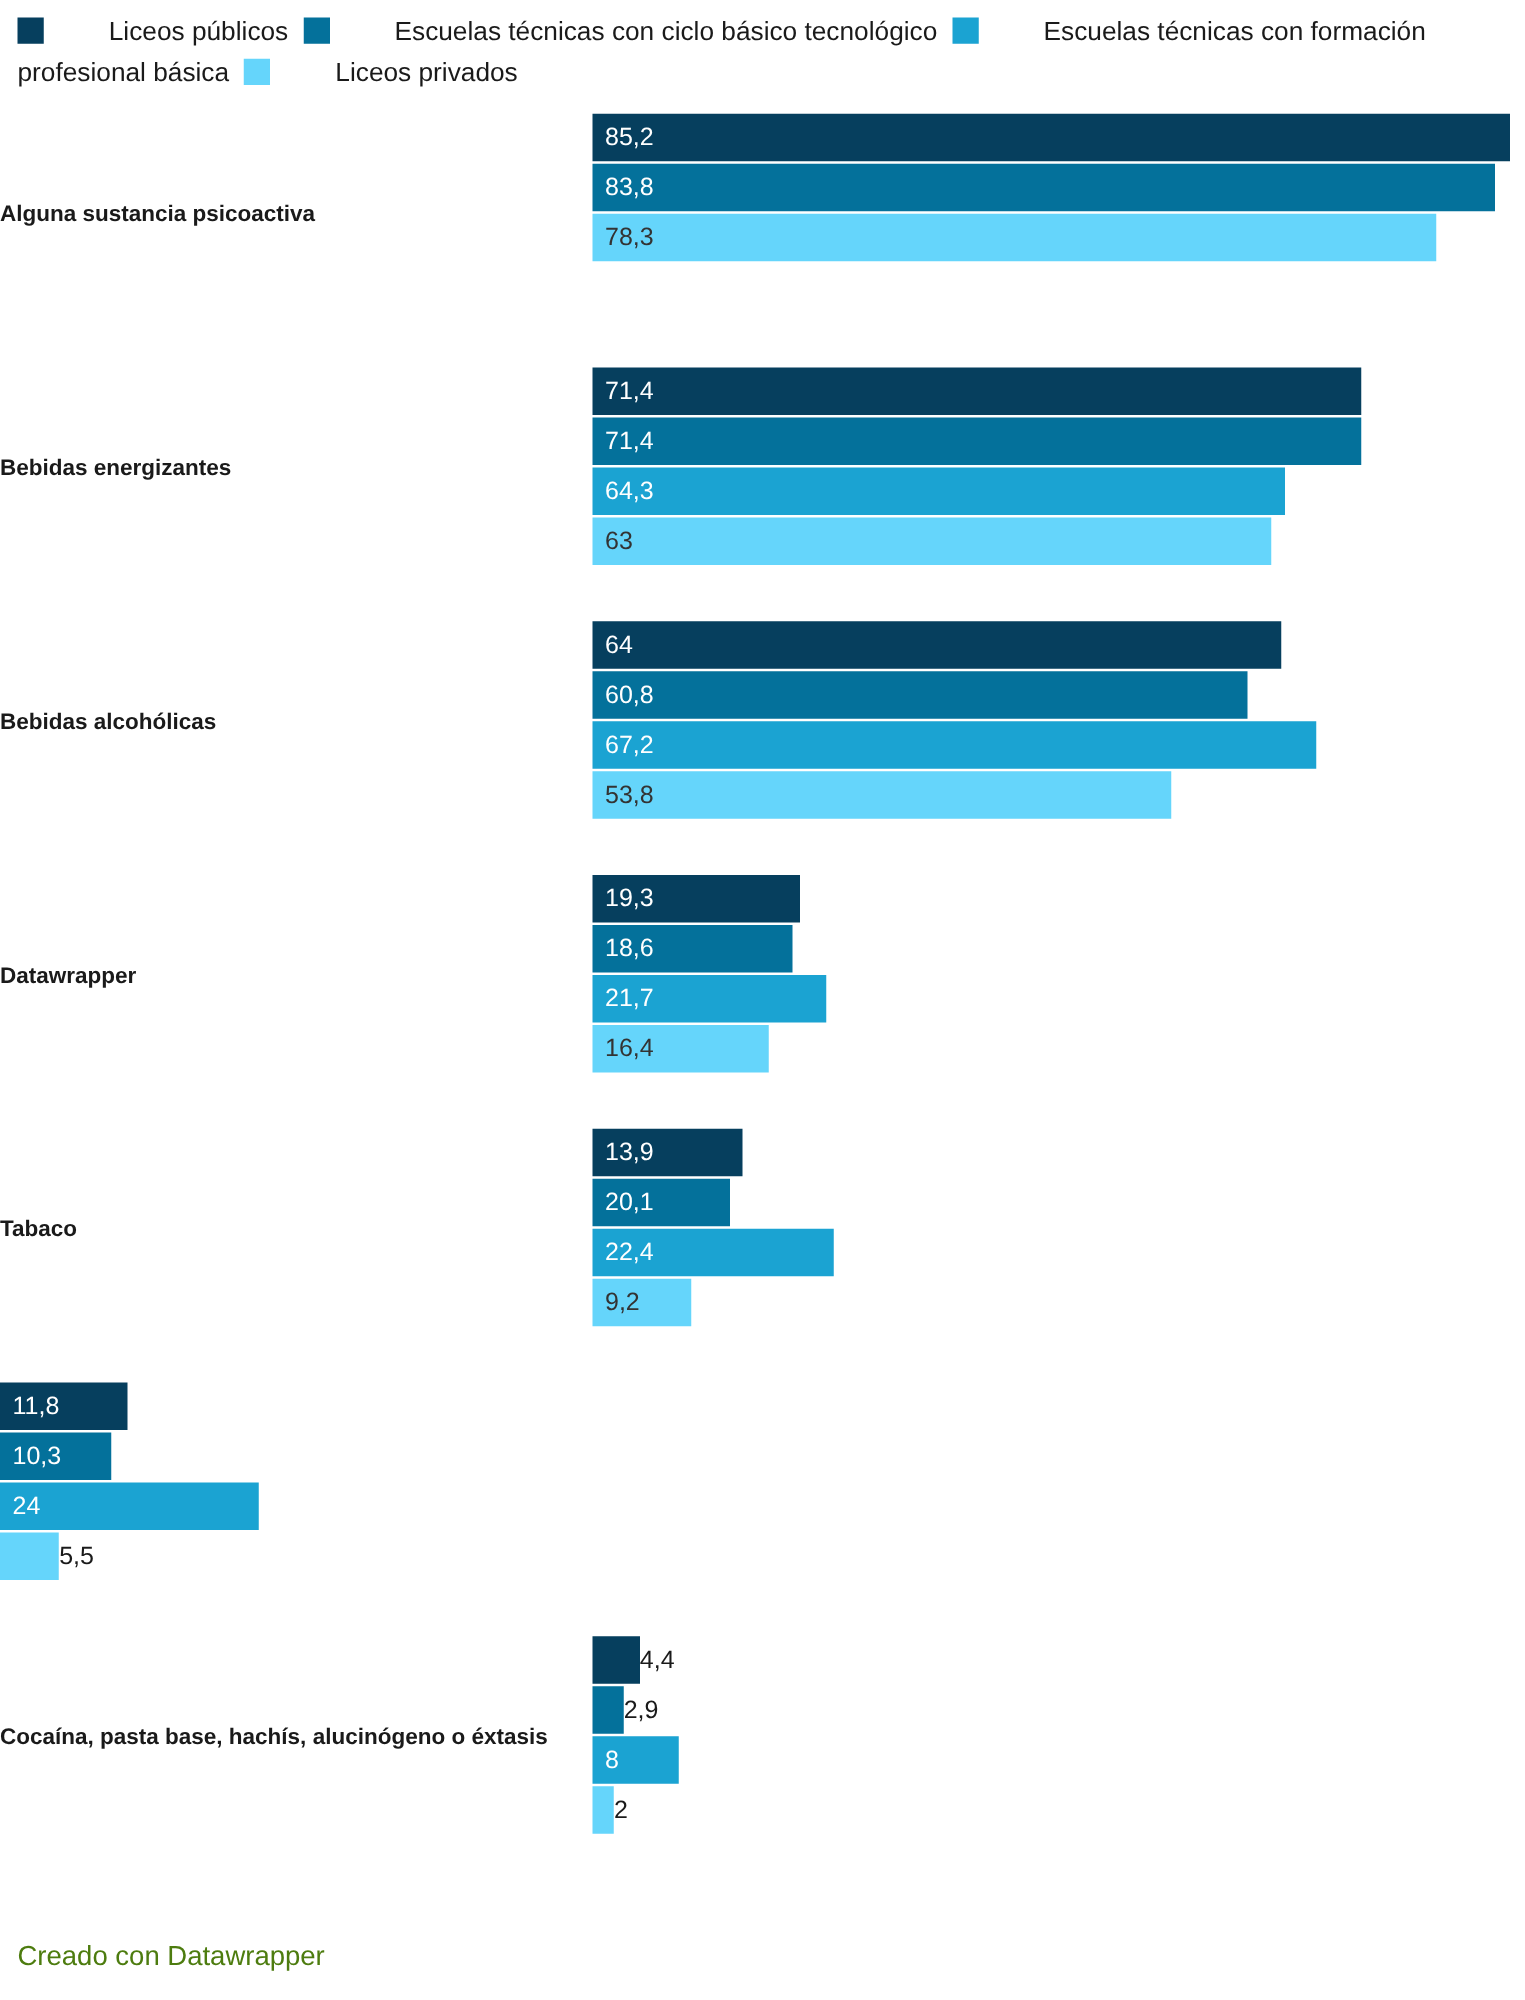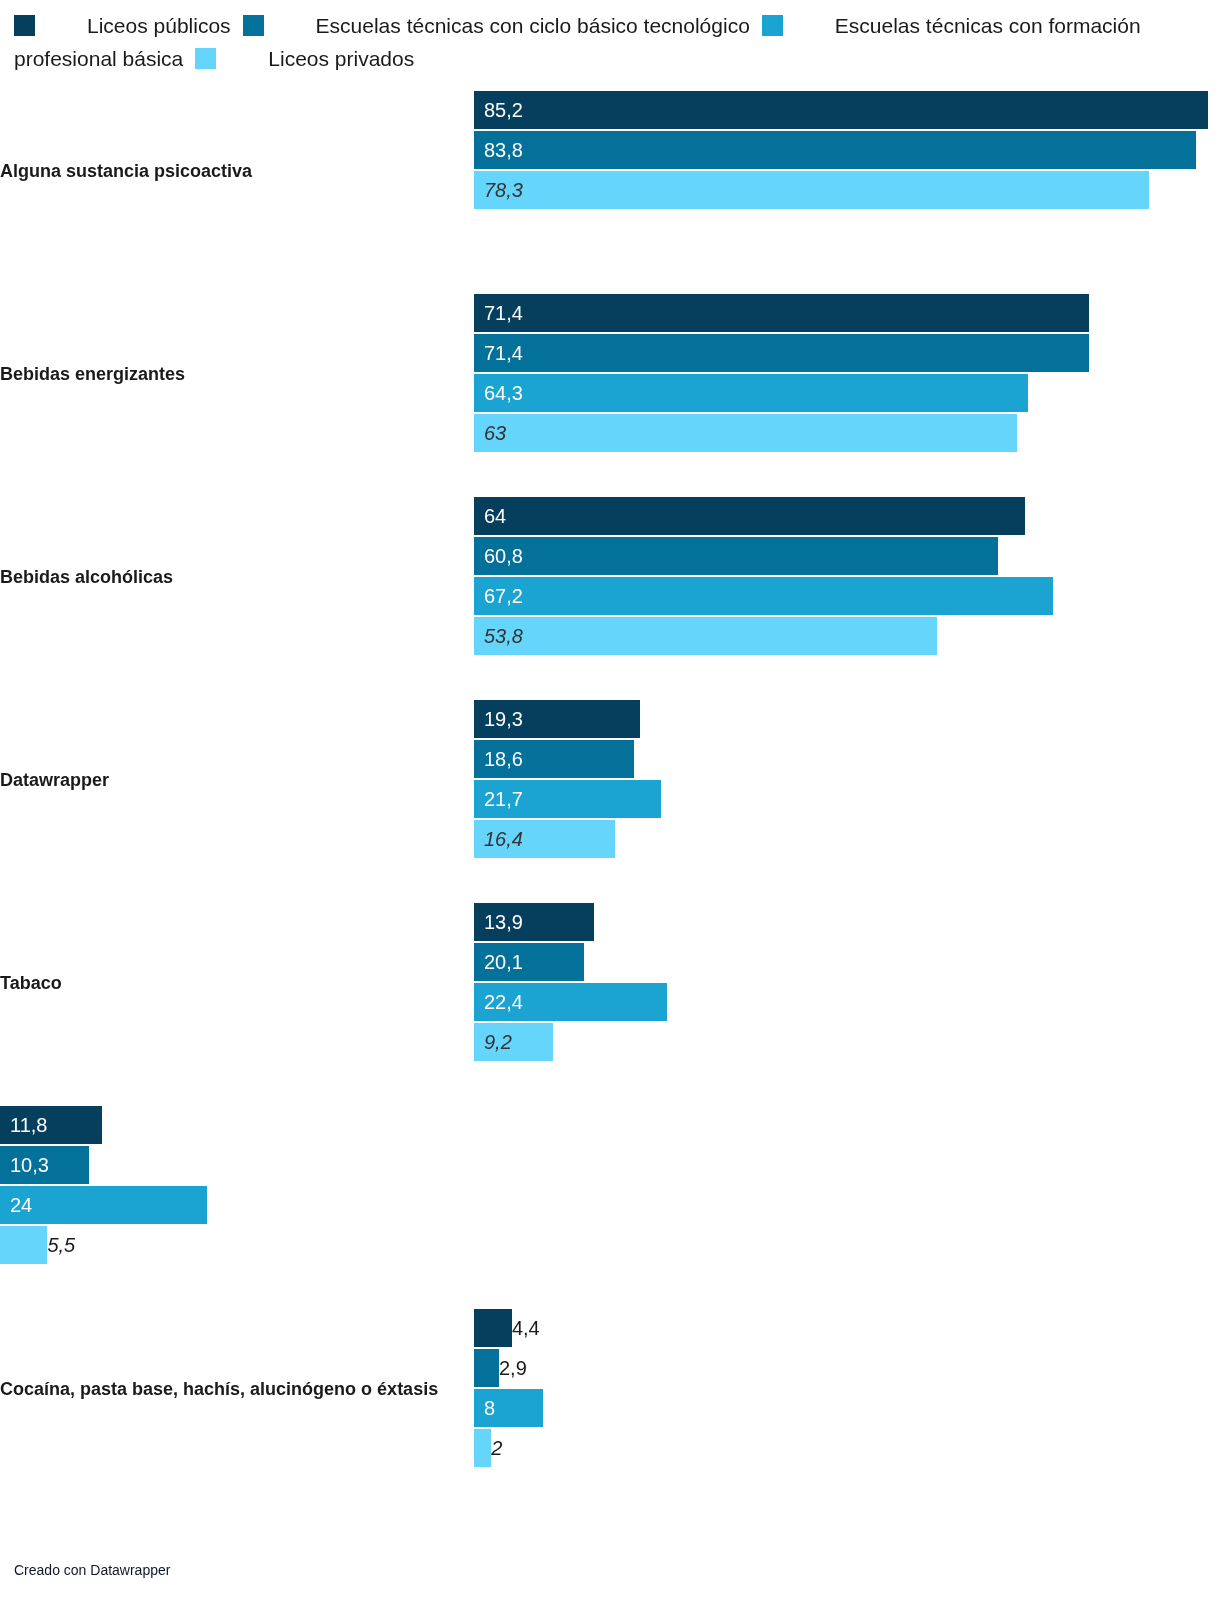--- a/index.html
+++ b/index.html
@@ -70,21 +70,21 @@
   .bars {
     position: relative;
     flex: 1 1 auto;
     height: 160px;
   }
   .bar-row {
     position: relative;
     height: 38px;
     margin-bottom: 2px;
   }
-  .bar-row:last-child { margin-bottom: 12px; font-style: italic; }
+  .bar-row:last-child { margin-bottom: 12px; }
   .bar {
     position: absolute;
     left: 0;
     top: 0;
     height: 38px;
   }
   .bar-value {
     position: absolute;
     top: 0;
     height: 38px;
@@ -103,22 +103,22 @@
   }
   .bar-value.outside {
     color: #1a1a1a;
   }
 
   
   .footer {
     position: absolute;
     left: 14px;
     bottom: 22px;
-    font-size: 14px;
-    color: #0f172a;
+    font-size: 22px;
+    color: #4d7c0f;
   }
 </style>
 </head>
 <body>
 
 <div class="chart-root">
 
   <div class="legend" id="legend"><span class="legend-item"><span class="legend-swatch" style="background: rgb(6, 63, 94);"></span><span class="legend-label">Liceos públicos</span></span><span class="legend-item"><span class="legend-swatch" style="background: rgb(4, 113, 155);"></span><span class="legend-label">Escuelas técnicas con ciclo básico tecnológico</span></span><span class="legend-item"><span class="legend-swatch" style="background: rgb(27, 163, 210);"></span><span class="legend-label">Escuelas técnicas con formación profesional básica</span></span><span class="legend-item"><span class="legend-swatch" style="background: rgb(101, 213, 251);"></span><span class="legend-label">Liceos privados</span></span></div>
 
   <div class="groups" id="groups">

